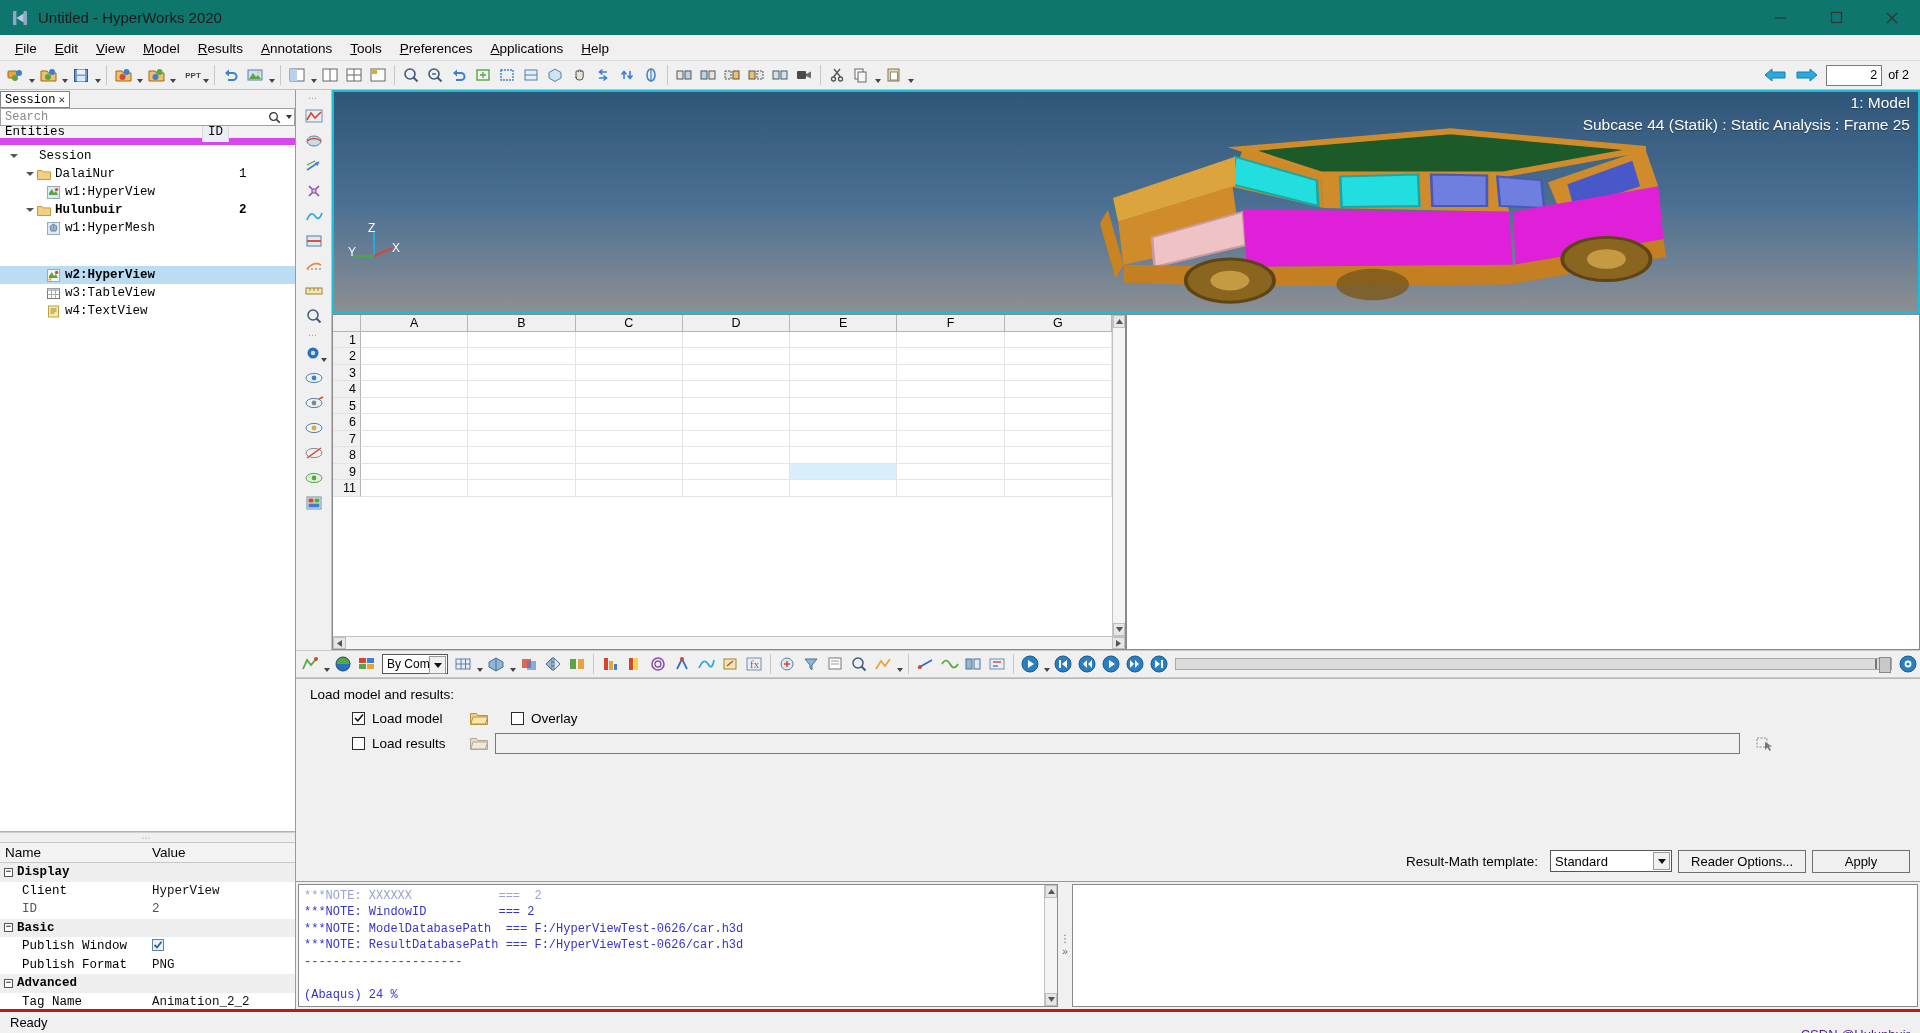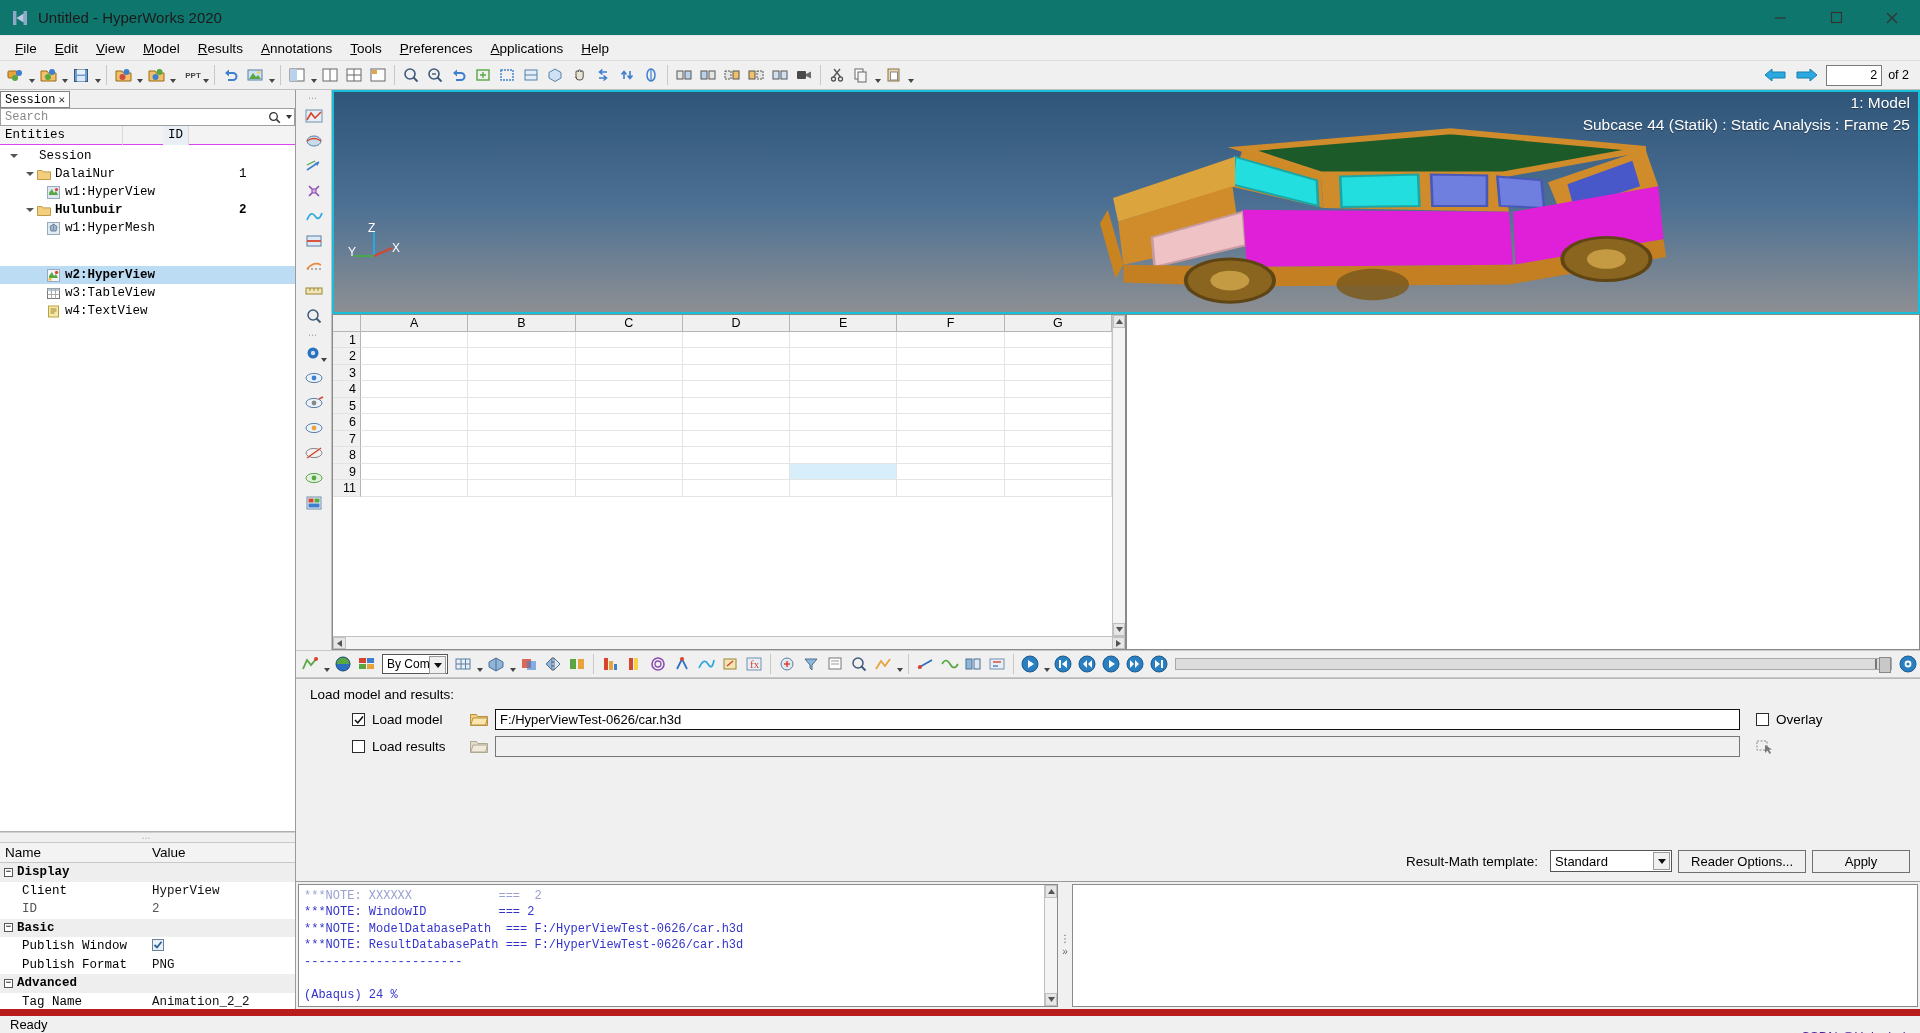--- a/index.html
+++ b/index.html
@@ -85,22 +85,22 @@
   .searchrow input {
     border: none; outline: none; flex:1; font-family:"Liberation Mono", monospace;
     font-size: 12px; padding: 0 4px; color:#333; background:transparent; height:16px;
   }
   .searchrow input::placeholder { color:#888; }
   .search-ico { width:18px; display:flex; align-items:center; justify-content:center; }
   .search-caret { width:11px; display:flex; align-items:center; justify-content:center; }
   .search-caret:after { content:''; border-left:3.5px solid transparent; border-right:3.5px solid transparent; border-top:4.5px solid #333; }
 
   .colhdr {
-    display:flex; height:19px; background:#f3f3f3; border-bottom:1px solid #d946ef;
-    font-family:"Liberation Mono", monospace; font-size:12.5px; align-items:center;gap:40px;
+    display:flex; height:19px; background:#f3f3f3; border-bottom:7px solid #d946ef;
+    font-family:"Liberation Mono", monospace; font-size:12.5px; align-items:center;
   }
   .colhdr .c1 { flex:1; padding-left:5px; border-right:1px solid #d8d8d8; height:19px; line-height:19px; }
   .colhdr .c2 { width:26px; text-align:center; border-right:1px solid #d8d8d8; height:19px; line-height:19px;
                 background:#e9eff5; }
   .colhdr .c3 { flex:0 0 66px; }
 
   .tree { flex:1 1 auto; background:#fff; overflow:hidden; border-bottom:1px solid #b0b0b0; padding-top:2px; min-height:0;}
   .trow { display:flex; align-items:center; height:18px; font-family:"Liberation Mono", monospace; font-size:12.5px; white-space:nowrap;}
   .trow.sel { background:#bcdcf4;margin-top:29px; }
   .tw { width:12px; flex:0 0 12px; display:flex; align-items:center; justify-content:center; }
@@ -241,21 +241,21 @@
   .logsb { width:13px; flex:0 0 13px; background:#f0f0f0; border-left:1px solid #c0c0c0; display:flex; flex-direction:column;}
   .logsb .arr { height:13px; background:#e6e6e6; border:1px solid #c0c0c0; display:flex; align-items:center; justify-content:center; }
   .logsb .trk { flex:1; background:#f4f4f4; }
   .loghandle { width:14px; flex:0 0 14px; display:flex; flex-direction:column; align-items:center; justify-content:center;
                color:#666; font-size:10px; gap:2px; }
   .logright { flex:1 1 auto; background:#fff; border:1px solid #8a8a8a; margin:2px 2px 2px 0; }
 
   
   .statusbar {
     height:24px; flex:0 0 24px; background:#f0f0f0; display:flex; align-items:center;
-    border-top:7px solid #b91c1c; padding: 0 10px; font-size:13px;
+    border-top:3px solid #b91c1c; padding: 0 10px; font-size:13px;
   }
   .status-right { margin-left:auto; color:#4c1d95; font-size:13px;margin-top:23px; }
 </style>
 </head>
 <body>
 
 <div class="app">
 
   <div class="titlebar">
     <div class="tb-logo">
@@ -1257,21 +1257,20 @@
                 <path d="M1 5 L3.8 7.8 L9 1.6" fill="none" stroke="#111" stroke-width="1.5"></path>
               </svg>
           </span>
           <span class="lp-label">Load model</span>
           <span class="folderbtn">
             <svg width="18" height="15" viewBox="0 0 18 15">
                 <path d="M0.5 2.5h6l1.3 2H17.5v9H0.5z" fill="#f2ce7e" stroke="#b8913f"></path>
                 <path d="M3 6 H17.5 L15.5 13 H0.8Z" fill="#fbe6b0" stroke="#b8913f"></path>
               </svg>
           </span>
-          <input class="pathinput" value="F:/HyperViewTest-0626/car.h3d" style="">
           <span class="ovl">
             <span class="chkbox"></span>
             <span class="ovl-lbl">Overlay</span>
           </span>
         </div>
 
         <div class="lp-row">
           <span class="chkbox"></span>
           <span class="lp-label">Load results</span>
           <span class="folderbtn">

